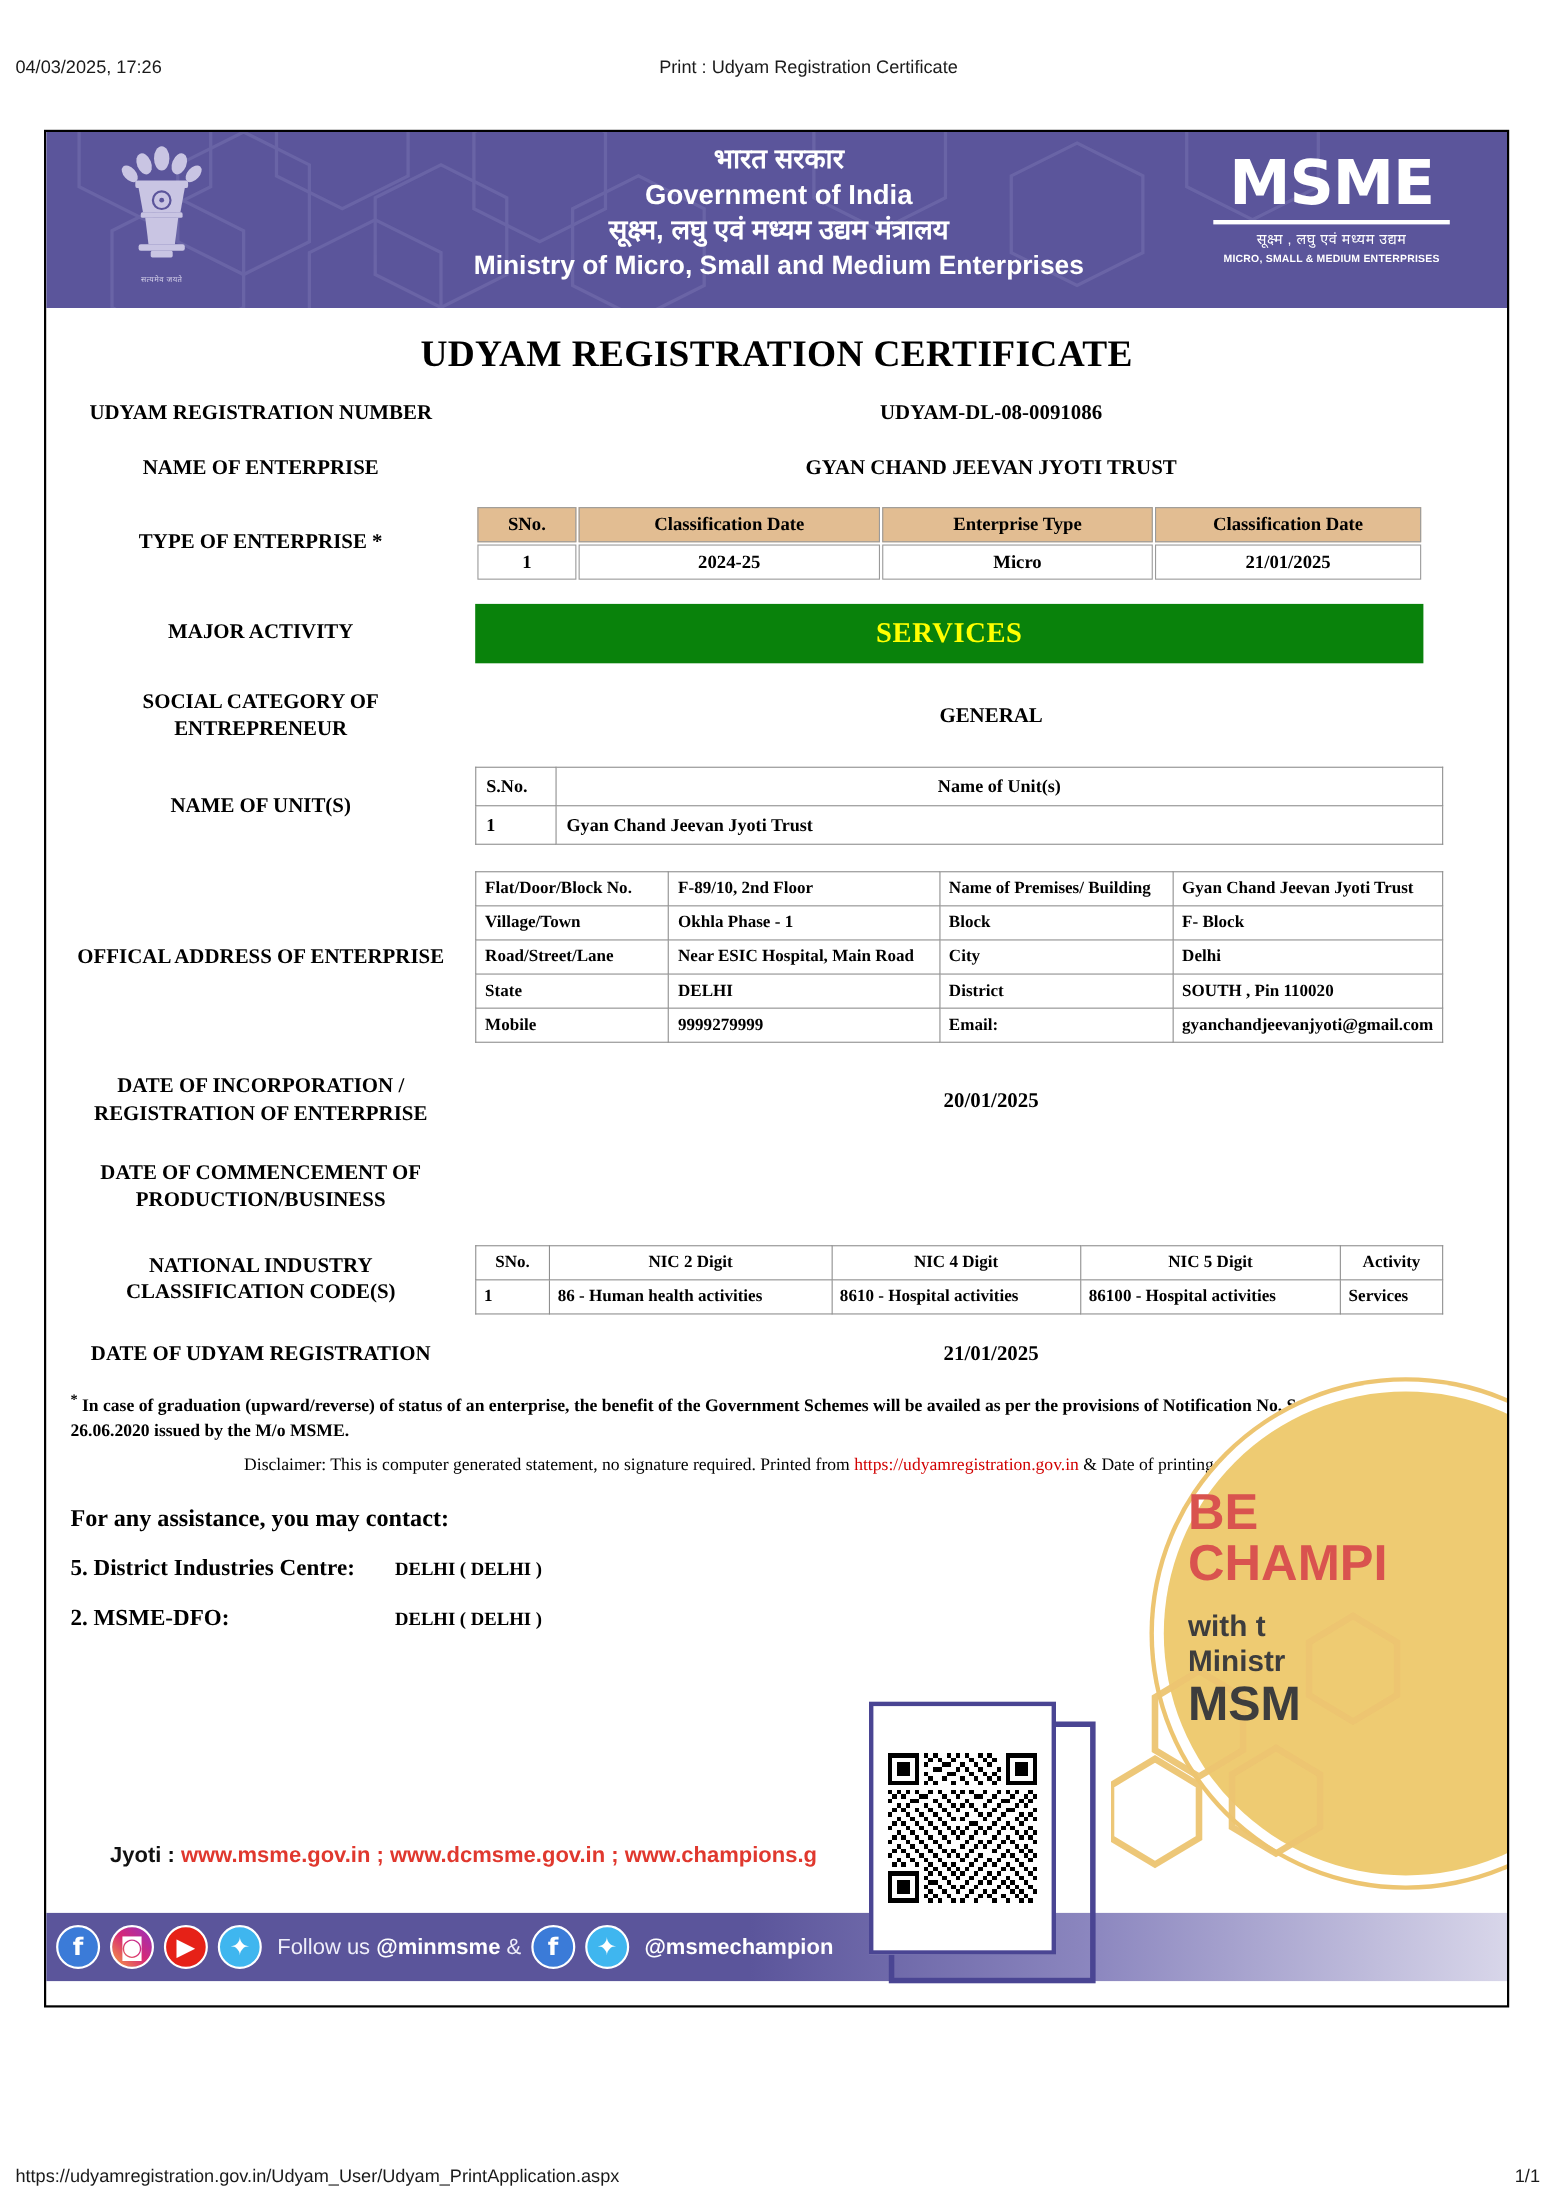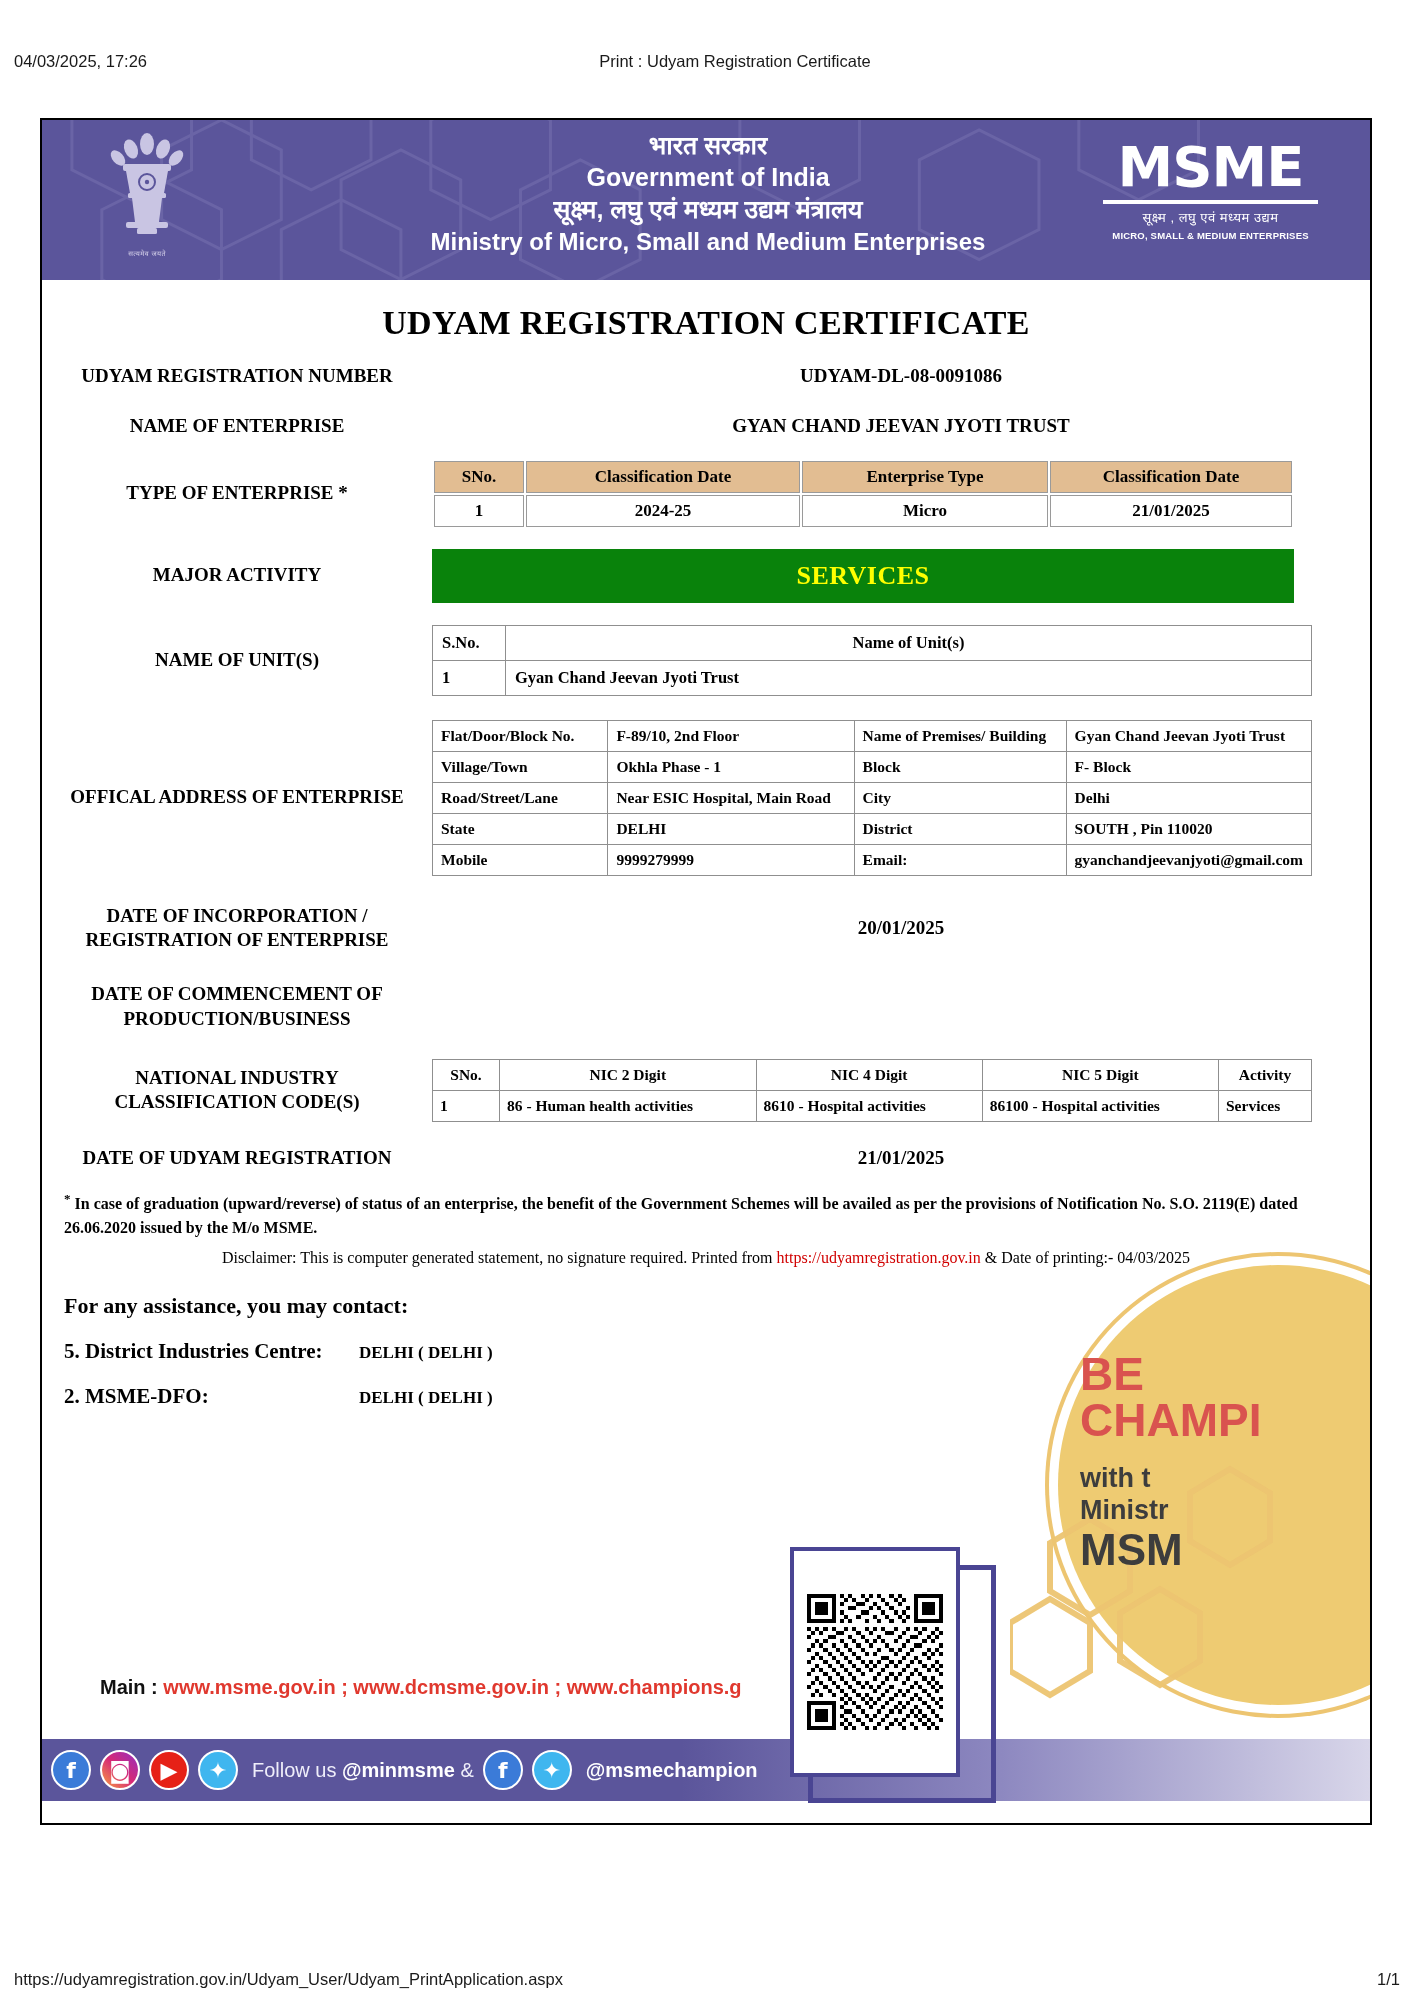--- a/index.html
+++ b/index.html
@@ -360,20 +360,27 @@
       </div>
     </div>
 
     <div class="row r-major">
       <div class="lbl">MAJOR ACTIVITY</div>
       <div class="val-left">
         <div class="services-bar">SERVICES</div>
       </div>
     </div>
 
+    <div class="row r-social">
+      <div class="lbl">
+        <div>SOCIAL CATEGORY OF</div>
+        <div>ENTREPRENEUR</div>
+      </div>
+      <div class="val">GENERAL</div>
+    </div>
 
     <div class="row r-units">
       <div class="lbl">NAME OF UNIT(S)</div>
       <div class="val-left">
         <table class="units">
           <tbody>
               <tr>
             <td class="hdr-sn">S.No.</td>
             <td class="hdr">Name of Unit(s)</td>
           </tr>
@@ -509,21 +516,21 @@
   <div class="champ-circle"></div>
   <div class="champ-text">
     <div class="be">BE</div>
     <div class="ch">CHAMPI</div>
     <div class="wi">with t</div>
     <div class="mi">Ministr</div>
     <div class="ms">MSM</div>
   </div>
 
   <div class="visit-line">
-    <span>Main : </span><span class="u">www.msme.gov.in ; www.dcmsme.gov.in ; www.champions.g</span>
+    <span>Jyoti : </span><span class="u">www.msme.gov.in ; www.dcmsme.gov.in ; www.champions.g</span>
   </div>
 
   <div class="social-bar">
     <span class="ic ic-fb">f</span>
     <span class="ic ic-ig">◙</span>
     <span class="ic ic-yt">▶</span>
     <span class="ic ic-tw">✦</span>
     <span class="follow"><span>Follow us </span><b>@minmsme</b><span> &amp; </span></span>
     <span class="ic ic-fb">f</span>
     <span class="ic ic-tw">✦</span>

